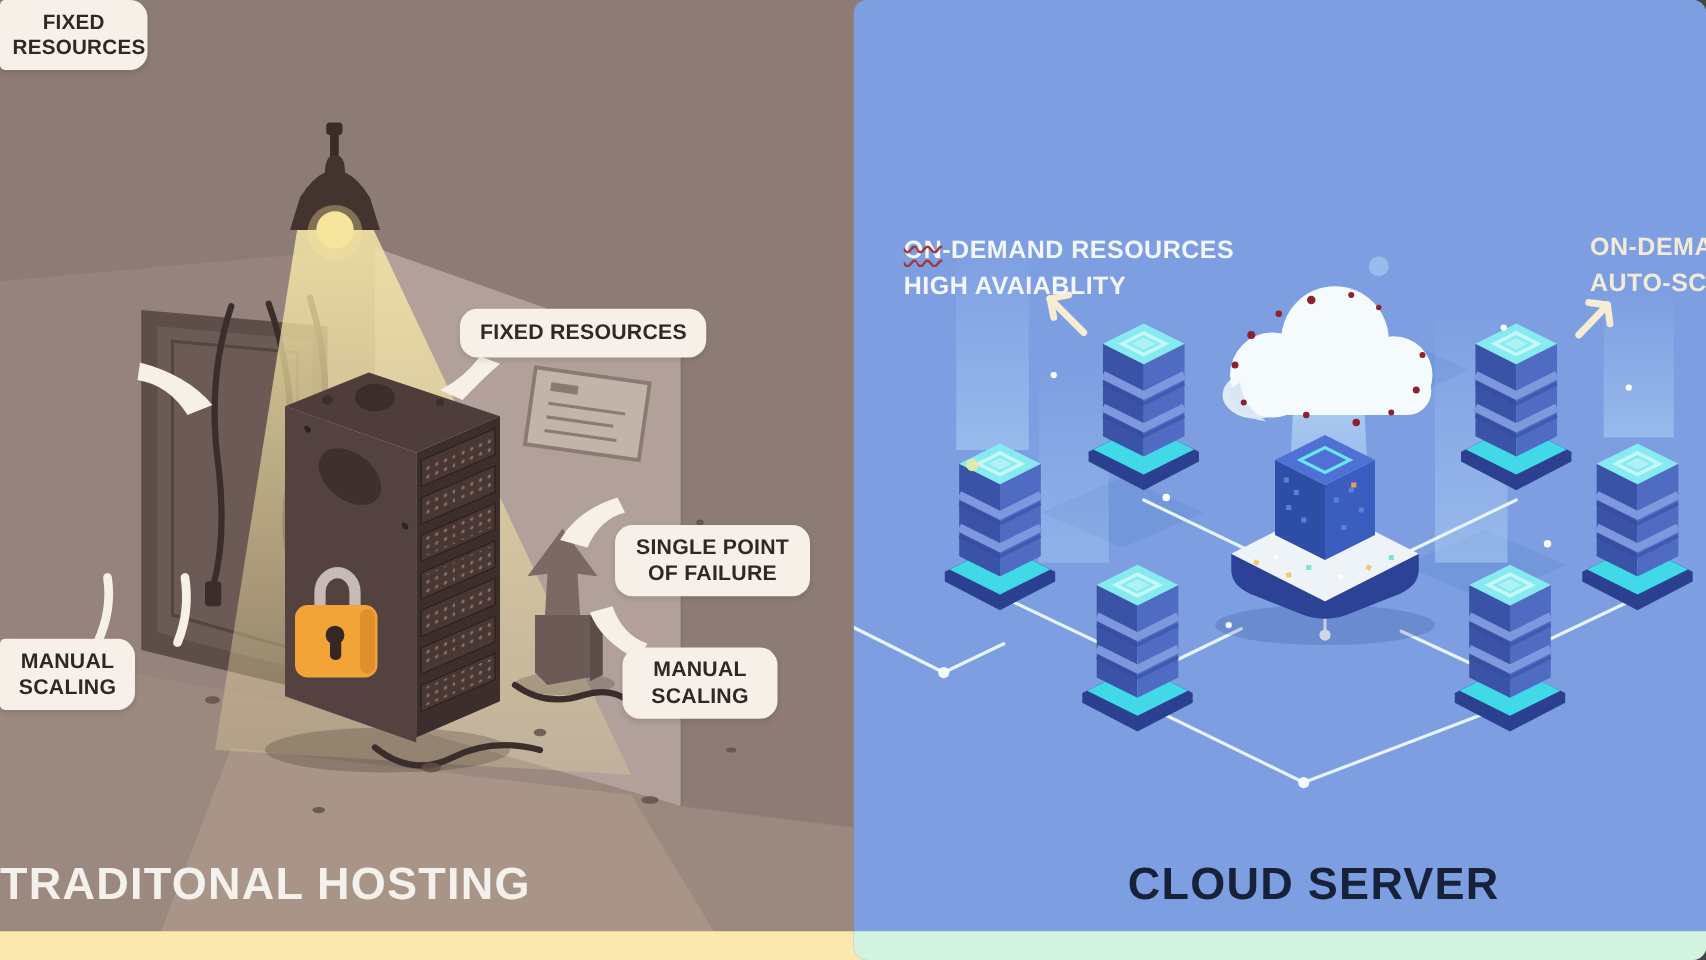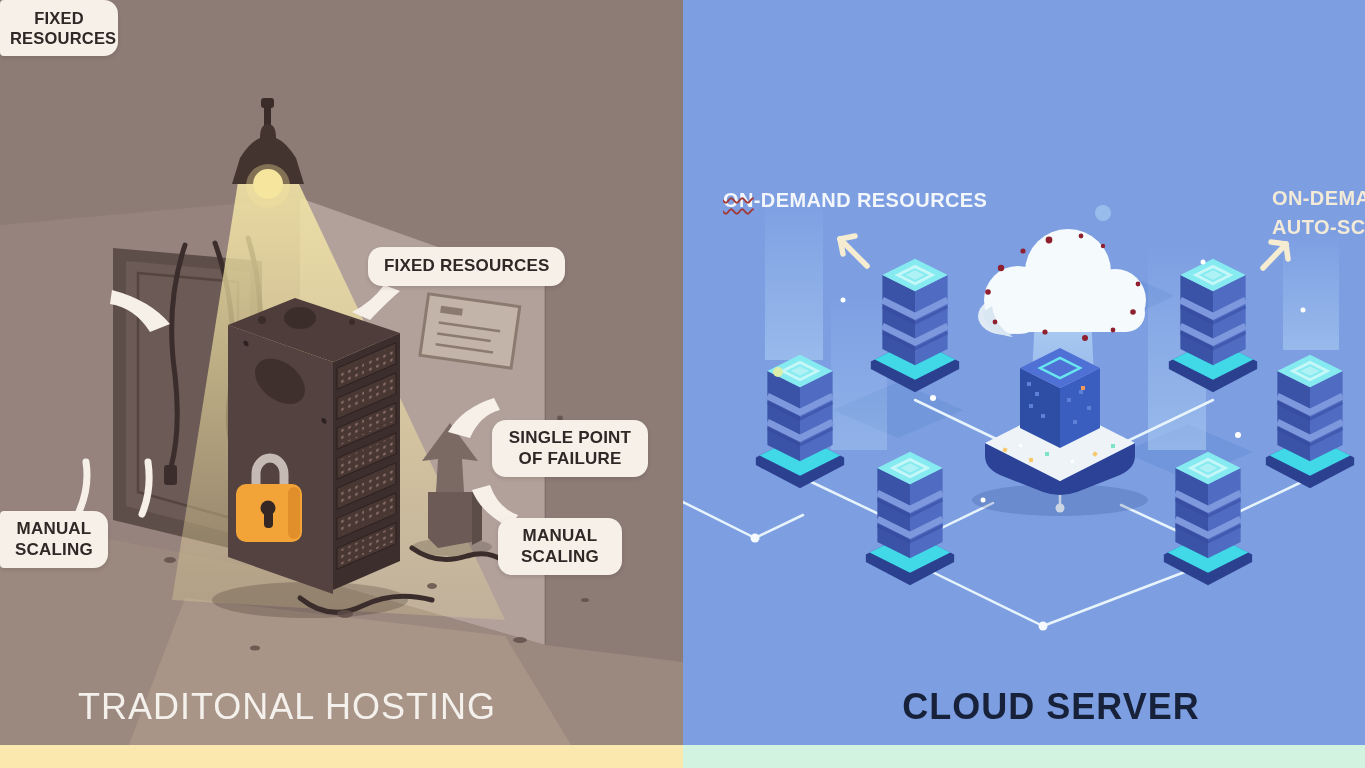--- a/index.html
+++ b/index.html
@@ -3,40 +3,40 @@
 <meta charset="utf-8">
 <style>
   html,body{margin:0;padding:0;background:#444;}
   *{box-sizing:border-box;}
   .stage{
     position:relative;width:1365px;height:768px;overflow:hidden;
     font-family:"Liberation Sans",sans-serif;
   }
   .panel{position:absolute;top:0;height:768px;overflow:hidden;}
   .panel.left{left:0;width:760px;background:#8d7b76;}
-  .panel.right{left:683px;width:682px;background:#7d9fe2;}
+  .panel.right{left:683px;width:682px;background:#7d9fe2;border-radius:11px;}
   svg.art{position:absolute;left:0;top:0;display:block;}
 
   
   .bubble{
     position:absolute;background:#f6f0e8;color:#2e2926;
     border-radius:14px;font-weight:bold;text-align:center;
     font-size:17px;line-height:1.22;padding:8px 10px;
     letter-spacing:.2px;
     box-shadow:0 2px 4px rgba(40,25,20,.12);
   }
   .bubble.b1{left:0;top:248;width:118px;font-size:16.5px;border-top-left-radius:4px;border-bottom-left-radius:4px;}
   .bubble.b2{left:368px;top:247px;white-space:nowrap;padding:9px 16px;}
   .bubble.b3{left:492px;top:372px;width:156px;margin-top:48px;}
   .bubble.b4{left:0;top:511px;width:108px;border-top-left-radius:4px;border-bottom-left-radius:4px;}
   .bubble.b5{left:498px;top:518px;width:124px;}
 
   .title-left{
     position:absolute;left:0;top:686px;width:574px;margin:0;
-    text-align:center;font-size:36px;font-weight:normal;color:#f4f0ec;
+    text-align:left;font-size:36px;font-weight:bold;color:#f4f0ec;
     letter-spacing:1px;
   }
   .title-right{
     position:absolute;left:0;top:686px;width:100%;margin:0;padding-left:54px;
     text-align:center;font-size:36px;font-weight:bold;color:#17213a;
     letter-spacing:1px;
   }
   .strip{position:absolute;left:0;bottom:0;width:100%;height:23px;}
   .strip.yellow{background:#fbe8af;}
   .strip.mint{background:#d1f3e0;}
@@ -356,20 +356,21 @@
       </g>
       <g stroke="#f5ecd2" stroke-width="5.5" stroke-linecap="round" fill="none">
         <path d="M580,268 L603,244"></path>
         <path d="M603,244 l-15,-2"></path>
         <path d="M603,244 l2,15"></path>
       </g>
     </svg>
 
     <div class="ann ann-left">
       <div><span class="scribble">ON</span><span>-DEMAND RESOURCES</span></div>
+      <div>HIGH AVAIABLITY</div>
     </div>
     <div class="ann ann-right">
       <div>ON-DEMA</div>
       <div>AUTO-SCALI</div>
     </div>
 
     <h2 class="title-right">CLOUD SERVER</h2>
 
     <div class="strip mint"></div>
   </section>

